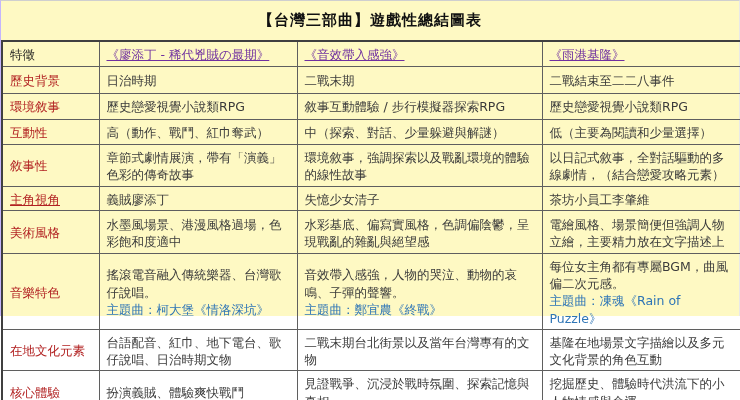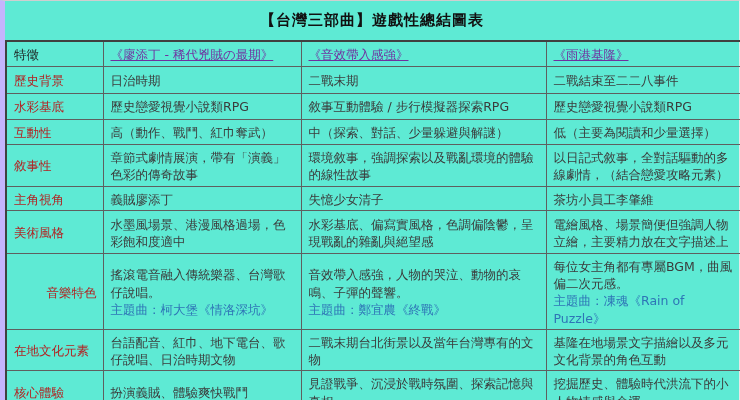--- a/index.html
+++ b/index.html
@@ -6,25 +6,25 @@
   html, body { background: #ffffff; }
   body {
     width: 740px;
     height: 400px;
     font-family: "DejaVu Sans", "Liberation Sans", sans-serif;
     color: #3b3b3b;
     overflow: hidden;
   }
   .page {
     width: 740px;
-    height: 400px;
+    height: 316px;
     border-top: 1px solid #cfcfcf;
-    border-left: 5px solid #c4b5fd;
+    border-left: 1px solid #c4b5fd;
     border-right: 1px solid #e8e8e8;
-    background: #5eead4;
+    background: #fef9c3;
   }
   .title-bar {
     height: 39px;
     display: flex;
     align-items: center;
     justify-content: center;
   }
   .title-bar h1 {
     font-size: 15px;
     font-weight: bold;
@@ -82,56 +82,56 @@
     </tr>
 
     <tr style="height:27px;">
       <td class="row-label" style="color:#b22222;">歷史背景</td>
       <td>日治時期</td>
       <td>二戰末期</td>
       <td>二戰結束至二二八事件</td>
     </tr>
 
     <tr style="height:26px;">
-      <td class="row-label" style="color:#b22222;">水彩基底</td>
+      <td class="row-label" style="color:#b22222;">環境敘事</td>
       <td>歷史戀愛視覺小說類RPG</td>
       <td>敘事互動體驗 / 步行模擬器探索RPG</td>
       <td>歷史戀愛視覺小說類RPG</td>
     </tr>
 
     <tr style="height:25px;">
       <td class="row-label" style="color:#b22222;">互動性</td>
       <td>高（動作、戰鬥、紅巾奪武）</td>
       <td>中（探索、對話、少量躲避與解謎）</td>
       <td>低（主要為閱讀和少量選擇）</td>
     </tr>
 
     <tr style="height:42px;">
       <td class="row-label" style="color:#b22222;">敘事性</td>
       <td>章節式劇情展演，帶有「演義」色彩的傳奇故事</td>
       <td>環境敘事，強調探索以及戰亂環境的體驗的線性故事</td>
       <td>以日記式敘事，全對話驅動的多線劇情，（結合戀愛攻略元素）</td>
     </tr>
 
     <tr style="height:24px;">
-      <td class="row-label" style="color:#b22222;">主角視角</td>
+      <td class="row-label" style="color:#b22222;text-decoration:underline;">主角視角</td>
       <td>義賊廖添丁</td>
       <td>失憶少女清子</td>
       <td>茶坊小員工李肇維</td>
     </tr>
 
     <tr style="height:43px;">
       <td class="row-label" style="color:#b22222;">美術風格</td>
       <td>水墨風場景、港漫風格過場，色彩飽和度適中</td>
       <td>水彩基底、偏寫實風格，色調偏陰鬱，呈現戰亂的雜亂與絕望感</td>
       <td>電繪風格、場景簡便但強調人物立繪，主要精力放在文字描述上</td>
     </tr>
 
     <tr style="height:66px;">
-      <td class="row-label" style="color:#b22222;text-align:right;">音樂特色</td>
+      <td class="row-label" style="color:#b22222;">音樂特色</td>
       <td>
         <span>搖滾電音融入傳統樂器、台灣歌仔說唱。</span>
         <span class="theme-line" style="color:#2e75b6;">主題曲：柯大堡《情洛深坑》</span>
       </td>
       <td>
         <span>音效帶入感強，人物的哭泣、動物的哀鳴、子彈的聲響。</span>
         <span class="theme-line" style="color:#2e75b6;">主題曲：鄭宜農《終戰》</span>
       </td>
       <td>
         <span>每位女主角都有專屬BGM，曲風偏二次元感。</span>

